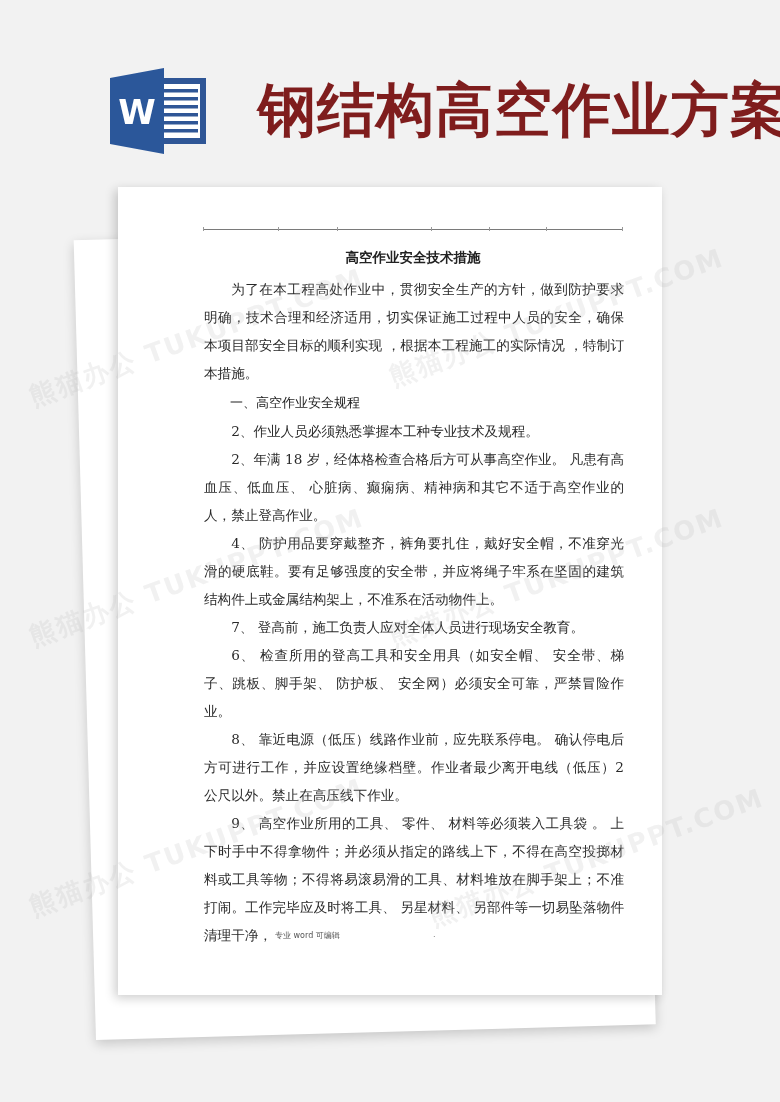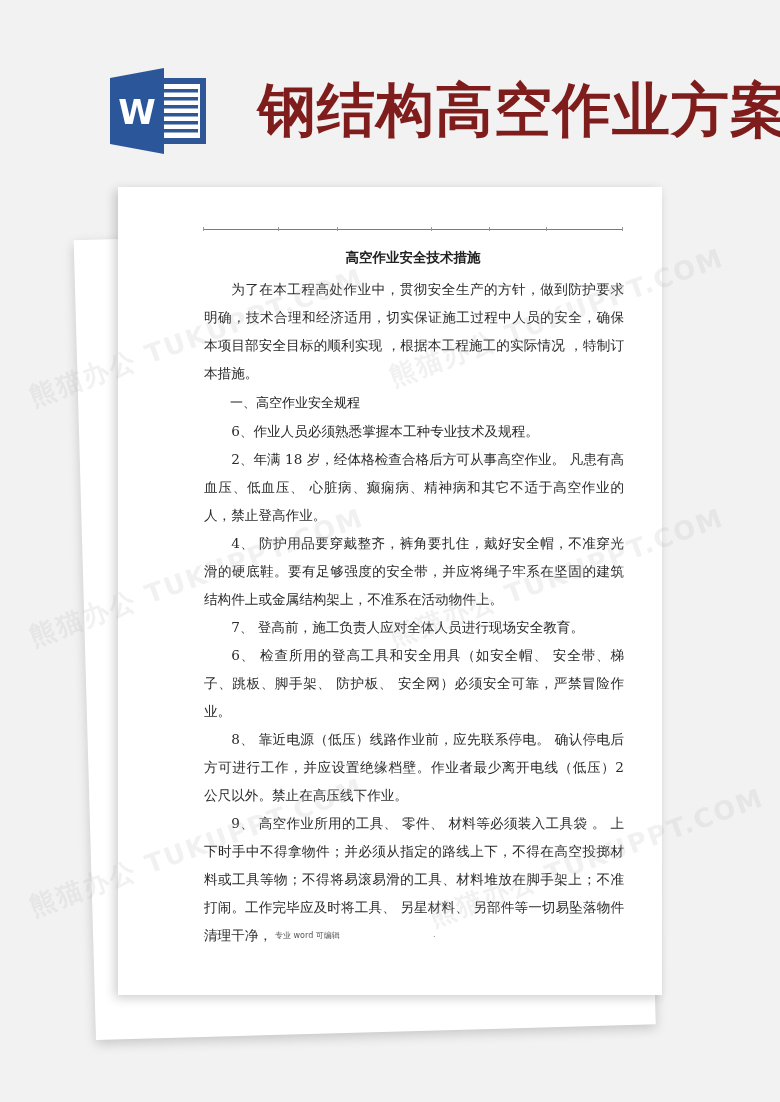--- a/index.html
+++ b/index.html
@@ -153,21 +153,21 @@
     <span class="tick" style="left:286px"></span>
     <span class="tick" style="left:343px"></span>
     <span class="tick" style="left:419px"></span>
   </div>
 
   <div class="doc-title">高空作业安全技术措施</div>
 
   <div class="body-text">
     <p>为了在本工程高处作业中，贯彻安全生产的方针，做到防护要求明确，技术合理和经济适用，切实保证施工过程中人员的安全，确保本项目部安全目标的顺利实现 ，根据本工程施工的实际情况 ，特制订本措施。</p>
     <p class="section">一、高空作业安全规程</p>
-    <p>6、作业人员必须熟悉掌握本工种专业技术及规程。</p>
+    <p>2、作业人员必须熟悉掌握本工种专业技术及规程。</p>
     <p>2、年满 18 岁，经体格检查合格后方可从事高空作业。  凡患有高血压、低血压、  心脏病、癫痫病、精神病和其它不适于高空作业的人，禁止登高作业。</p>
     <p>4、  防护用品要穿戴整齐，裤角要扎住，戴好安全帽，不准穿光滑的硬底鞋。要有足够强度的安全带，并应将绳子牢系在坚固的建筑结构件上或金属结构架上，不准系在活动物件上。</p>
     <p>7、  登高前，施工负责人应对全体人员进行现场安全教育。</p>
     <p>6、  检查所用的登高工具和安全用具（如安全帽、  安全带、梯子、跳板、脚手架、  防护板、  安全网）必须安全可靠，严禁冒险作业。</p>
     <p>8、  靠近电源（低压）线路作业前，应先联系停电。  确认停电后方可进行工作，并应设置绝缘档壁。作业者最少离开电线（低压）2 公尺以外。禁止在高压线下作业。</p>
     <p>9、  高空作业所用的工具、  零件、  材料等必须装入工具袋 。 上下时手中不得拿物件；并必须从指定的路线上下，不得在高空投掷材料或工具等物；不得将易滚易滑的工具、材料堆放在脚手架上；不准打闹。工作完毕应及时将工具、  另星材料、  另部件等一切易坠落物件清理干净，</p>
   </div>
 
   <div class="footer">
     <span class="dot1">.</span>

